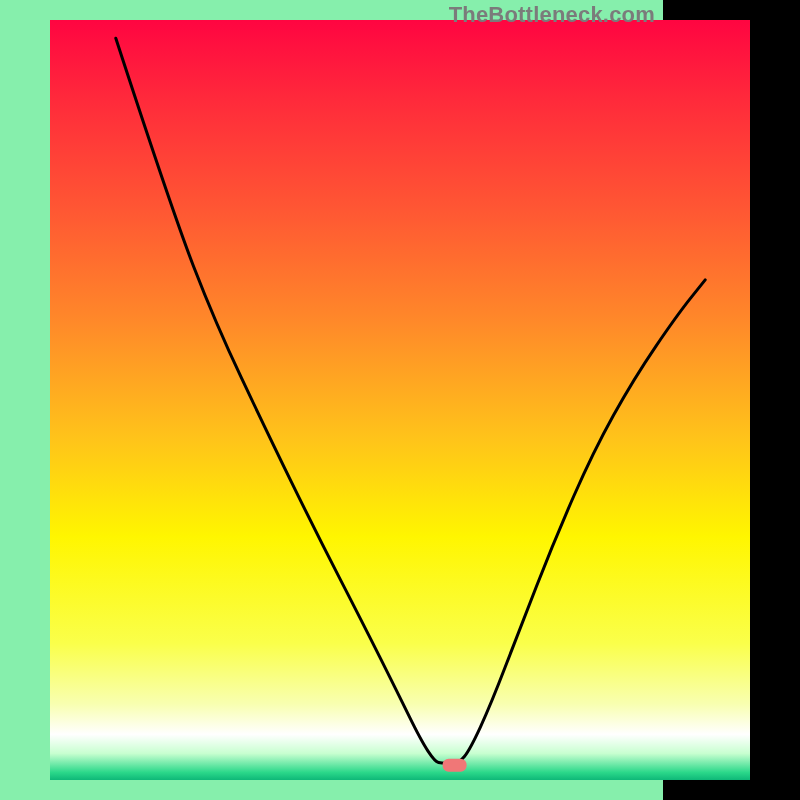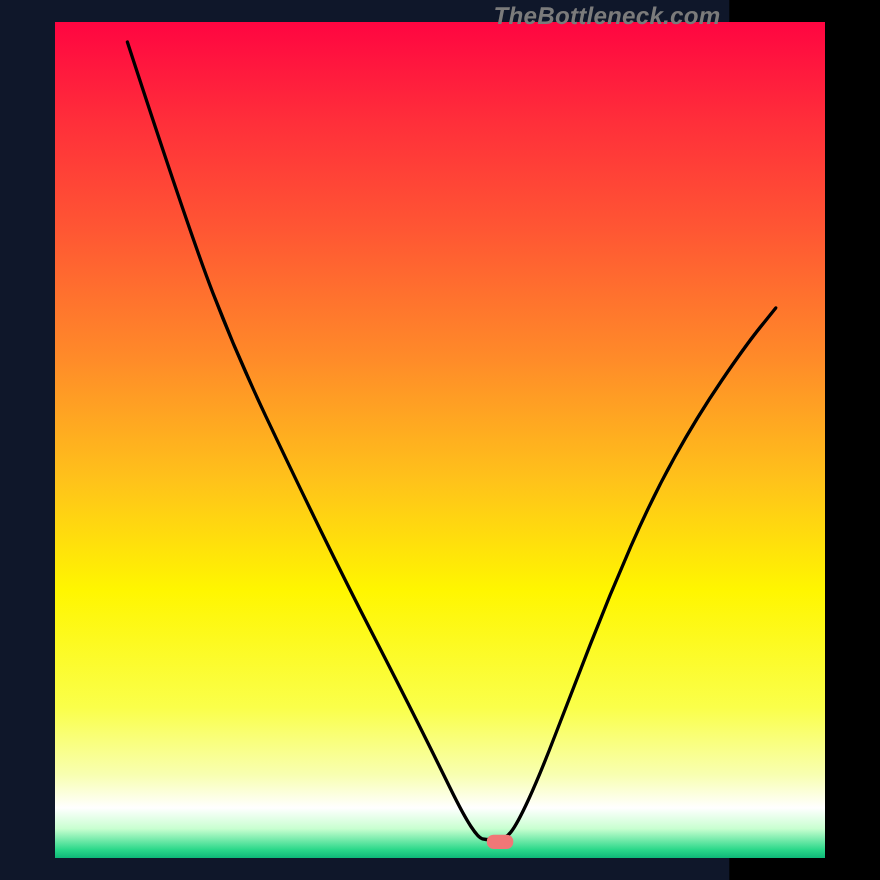--- a/index.html
+++ b/index.html
@@ -7,22 +7,21 @@
     padding: 0;
     width: 800px;
     height: 800px;
     background: #000000;
     overflow: hidden;
   }
   .stage {
     position: relative;
     width: 663px;
     height: 800px;
-    background: #0f172a;
-    font-style: italic;
+    background: #86efac;
   }
   svg {
     position: absolute;
     left: 0;
     top: 0;
   }
   .watermark {
     position: absolute;
     top: 2px;
     right: 8px;

